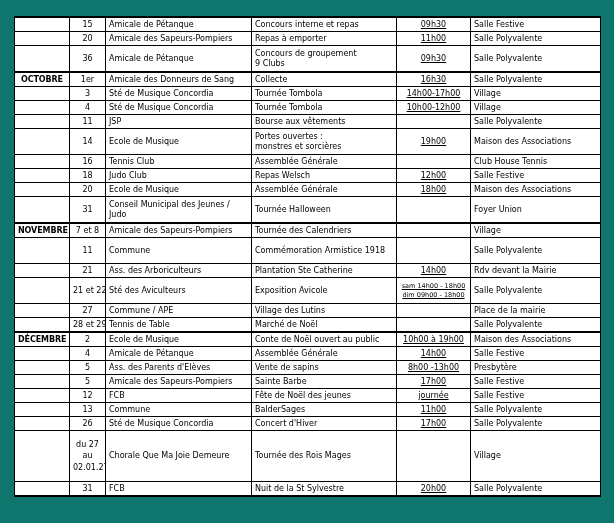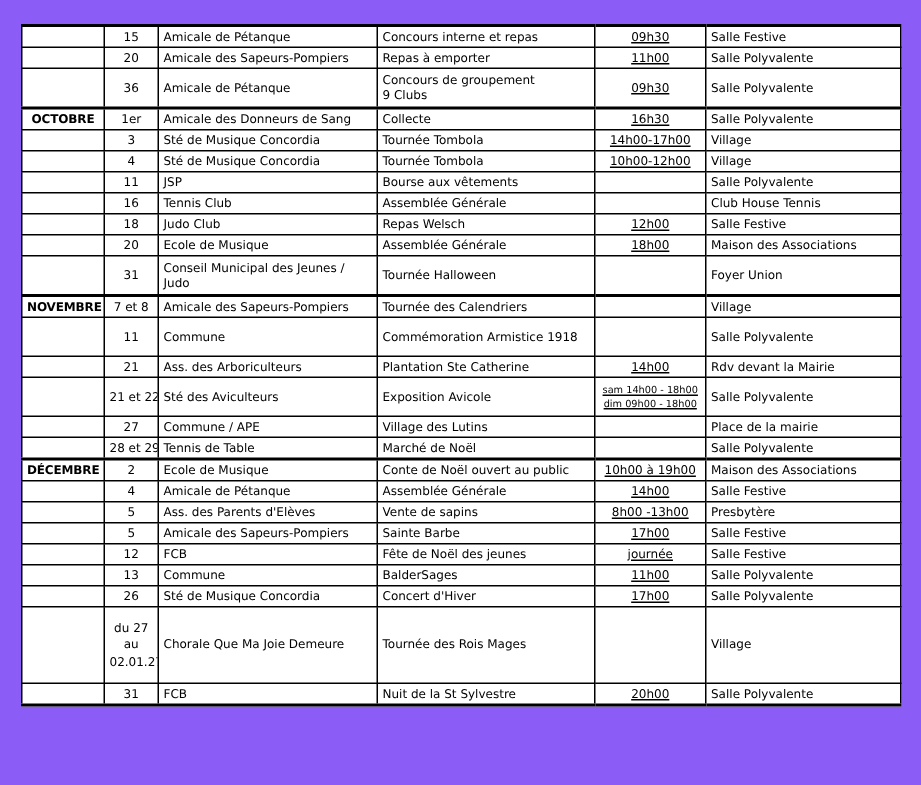--- a/index.html
+++ b/index.html
@@ -10,21 +10,21 @@
   body {
     width: 614px;
     height: 523px;
     font-family: "DejaVu Sans", "Liberation Sans", sans-serif;
     overflow: hidden;
   }
   #page {
     position: relative;
     width: 614px;
     height: 523px;
-    background: #8b5cf6;
+    background: #0f766e;
   }
   table.agenda {
     position: absolute;
     left: 14px;
     top: 16px;
     width: 586px;
     border-collapse: collapse;
     table-layout: fixed;
     background: #ffffff;
   }
@@ -163,20 +163,31 @@
           <td class="place">Village</td>
         </tr>
         <tr>
           <td class="month"></td>
           <td class="day">11</td>
           <td class="org">JSP</td>
           <td class="event">Bourse aux vêtements</td>
           <td class="time"></td>
           <td class="place">Salle Polyvalente</td>
         </tr>
+        <tr class="tall">
+          <td class="month"></td>
+          <td class="day">14</td>
+          <td class="org">Ecole de Musique</td>
+          <td class="event multiline">
+            <span class="line">Portes ouvertes :</span>
+            <span class="line">monstres et sorcières</span>
+          </td>
+          <td class="time">19h00</td>
+          <td class="place">Maison des Associations</td>
+        </tr>
         <tr>
           <td class="month"></td>
           <td class="day">16</td>
           <td class="org">Tennis Club</td>
           <td class="event">Assemblée Générale</td>
           <td class="time"></td>
           <td class="place">Club House Tennis</td>
         </tr>
         <tr>
           <td class="month"></td>

